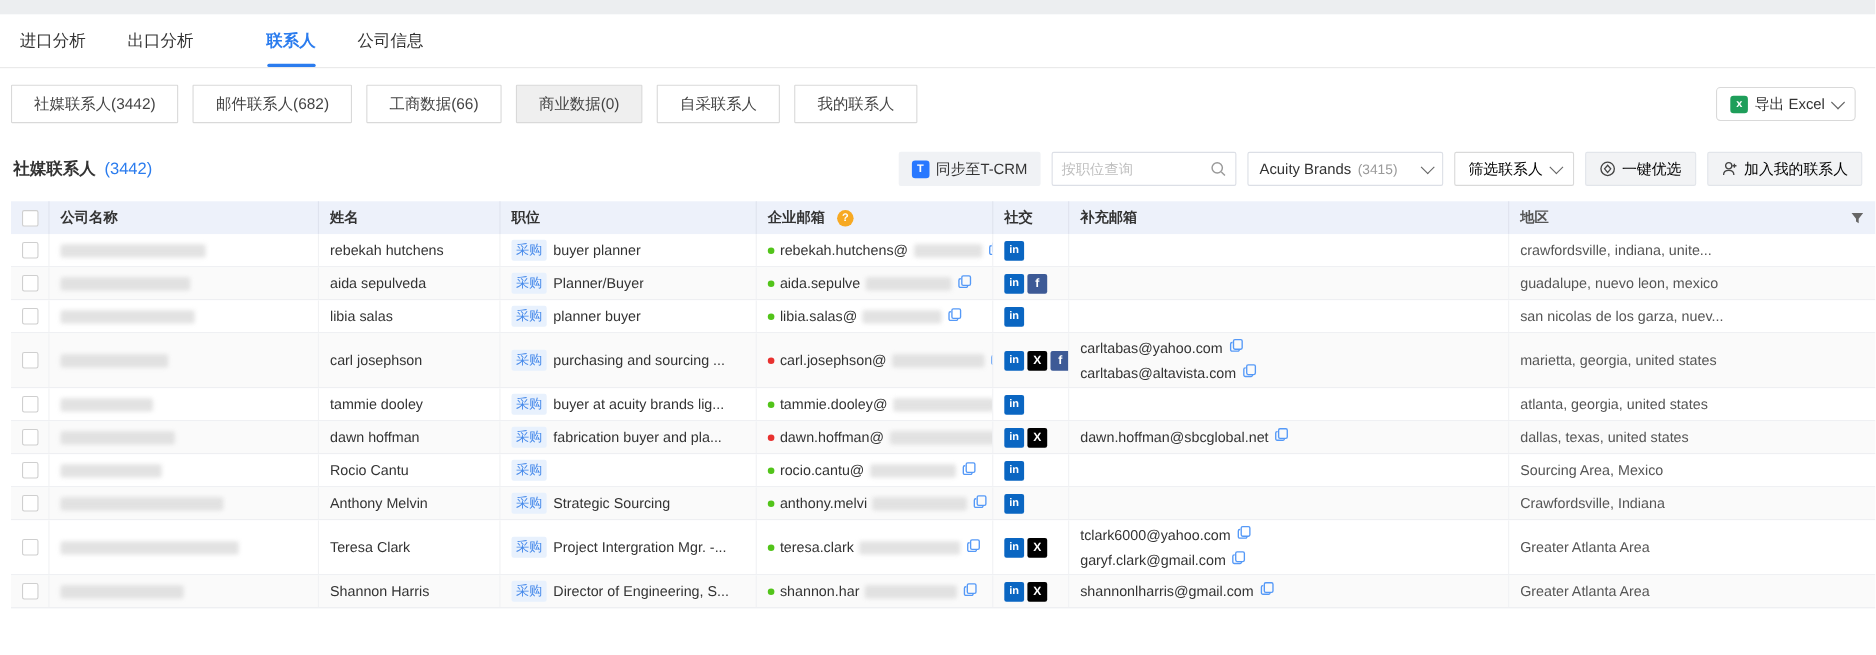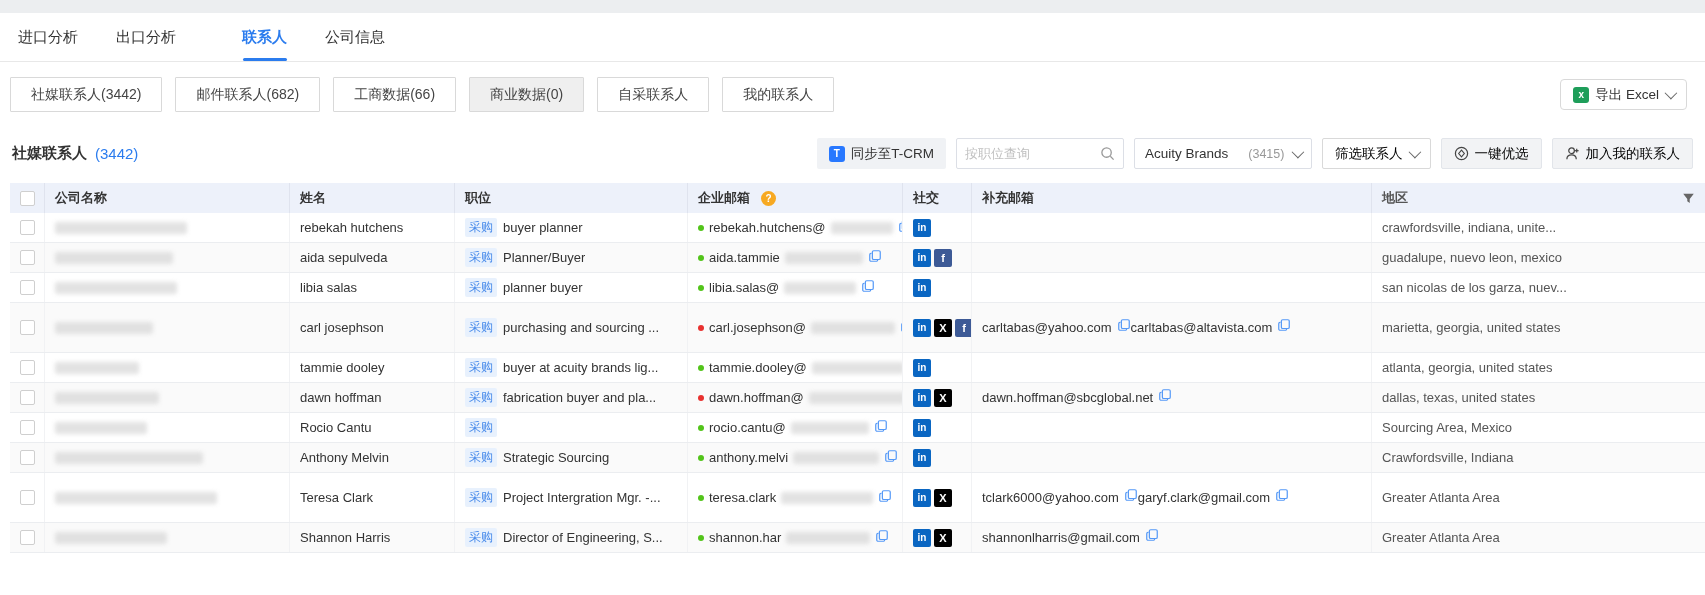--- a/index.html
+++ b/index.html
@@ -39,21 +39,21 @@
     background:#f0f2f5; border:none; border-radius:2px; font-size:13.5px; color:#333; cursor:pointer; }
   .tcrmicon { width:16px; height:16px; background:#2878ff; border-radius:3px; color:#fff;
     font-size:10px; font-weight:bold; display:flex; align-items:center; justify-content:center; }
   .searchbox { width:168px; height:31px; border:1px solid #dcdfe6; border-radius:2px;
     display:flex; align-items:center; padding:0 8px; background:#fff; }
   .searchbox input { border:none; outline:none; flex:1; font-size:13px; color:#333; min-width:0;
     font-family:inherit; }
   .searchbox input::placeholder { color:#bfbfbf; }
   .selectbox { width:178px; height:31px; border:1px solid #dcdfe6; border-radius:2px;
     display:flex; align-items:center; padding:0 10px; background:#fff; cursor:pointer; font-size:13.5px; }
-  .selectbox .cnt { color:#999; margin-left:20px; font-size:12.5px; }
+  .selectbox .cnt { color:#999; margin-left:6px; font-size:12.5px; }
   .selectbox .chev { margin-left:auto; }
   .filterbtn2 { height:31px; display:flex; align-items:center; gap:6px; padding:0 12px;
     border:1px solid #d9d9d9; border-radius:2px; background:#fff; font-size:13.5px; cursor:pointer; }
   .graybtn { height:31px; display:flex; align-items:center; gap:6px; padding:4px 12px;
     background:#f2f3f5; border:1px solid #e2e5ea; border-radius:2px; font-size:13.5px; cursor:pointer; }
 
   
   .table { margin:14px 0 0 10px; width:1695px; font-size:13px; }
   .thead { display:flex; background:#edf1fa; height:30px; align-items:center; font-weight:bold; }
   .thead .cell { border-right:1px solid #dfe3ee; height:100%; display:flex; align-items:center; }
@@ -85,21 +85,21 @@
   .dot.green { background:#52c41a; } .dot.red { background:#e8312f; }
   .blur { display:inline-block; height:12px; background:#d9d9d9; border-radius:2px;
     filter:blur(2px); opacity:.75; flex:none; }
   .copyicon { flex:none; cursor:pointer; }
   .si { width:18px; height:18px; border-radius:2px; color:#fff; font-size:11px; font-weight:bold;
     display:inline-flex; align-items:center; justify-content:center; cursor:pointer; flex:none; }
   .si-li { background:#0a66c2; font-size:10px; }
   .si-x { background:#000; }
   .si-fb { background:#3d5a96; }
   .extra-line { display:flex; align-items:center; gap:5px; line-height:23px; }
-  .c-extra .inner { display:flex; flex-direction:row; justify-content:center; }
+  .c-extra .inner { display:flex; flex-direction:column; justify-content:center; }
 </style>
 </head>
 <body>
 
 <div class="topstrip"></div>
 
 <div class="tabbar">
   <div class="tab">进口分析</div>
   <div class="tab">出口分析</div>
   <div class="tab active">联系人</div>
@@ -238,21 +238,21 @@
         </div>
         <div class="cell c-name">
           <span>aida sepulveda</span>
         </div>
         <div class="cell c-title">
           <span class="tag">采购</span>
           <span class="title-text">Planner/Buyer</span>
         </div>
         <div class="cell c-email">
           <span class="dot green"></span>
-          <span>aida.tammie</span>
+          <span>aida.sepulve</span>
           <span class="blur" style="width:78px"></span>
           <span class="copyicon"><svg width="14" height="14" viewBox="0 0 16 16">
               <rect x="5" y="2" width="9" height="10" rx="1.5" fill="none" stroke="#5599f7" stroke-width="1.4"></rect>
               <path d="M4 5 H3.5 A1.5 1.5 0 0 0 2 6.5 V12.5 A1.5 1.5 0 0 0 3.5 14 H9.5 A1.5 1.5 0 0 0 11 12.5 V12" fill="none" stroke="#5599f7" stroke-width="1.4"></path>
             </svg></span>
         </div>
         <div class="cell c-social">
           <span class="si si-li">in</span>
           <span class="si si-fb">f</span>
         </div>

